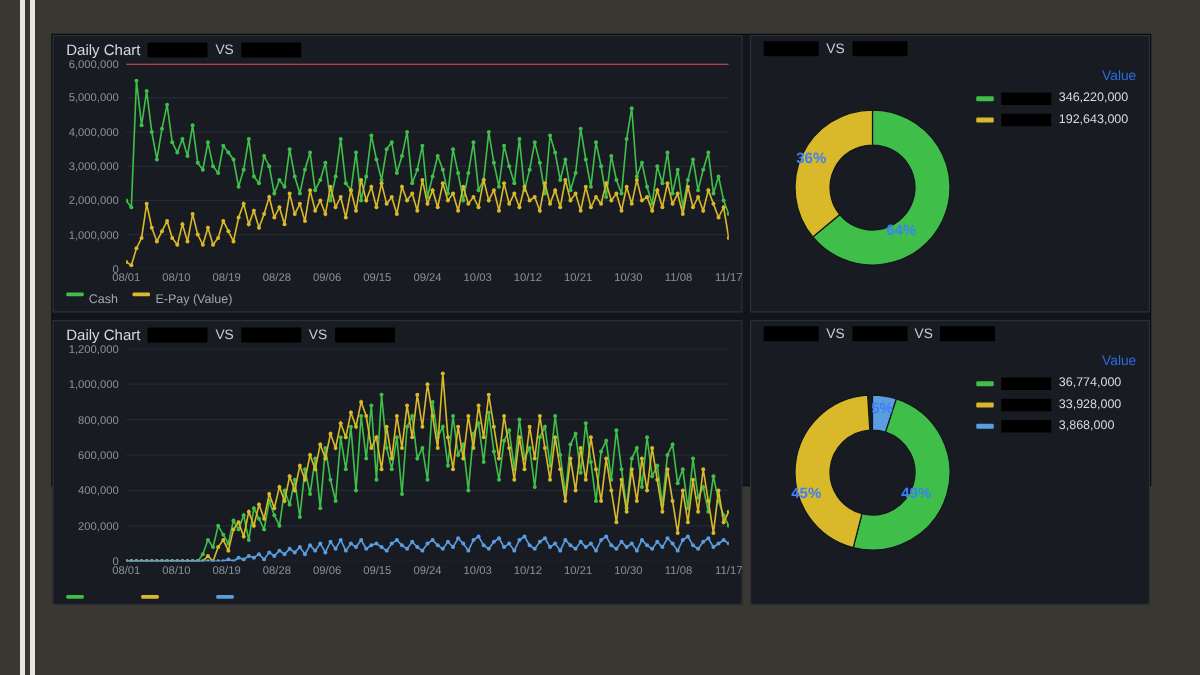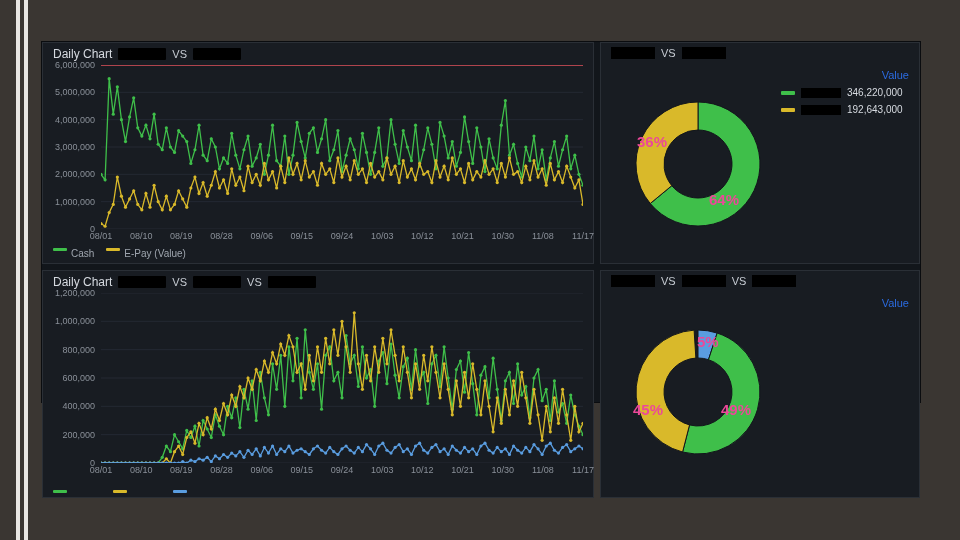--- a/index.html
+++ b/index.html
@@ -1,20 +1,20 @@
 <!DOCTYPE html>
 <html><head>
 <meta charset="utf-8">
 <style>
   html,body{margin:0;padding:0;width:960px;height:540px;background:#3a3632;font-family:Arial,Helvetica,sans-serif;overflow:hidden}
   .page{position:relative;width:960px;height:540px}
   .left-stripes{position:absolute;left:16px;top:0;width:14px;height:540px}
   .left-stripes div{position:absolute;top:0;width:4px;height:540px;background:#e8e6e3}
   .left-stripes .s1{left:0}.left-stripes .s2{left:8px}
-  .dash{position:absolute;left:42px;top:42px;width:878px;height:360px;background:#12161b;box-shadow:0 0 0 1px #0a0c0f}
+  .dash{position:absolute;left:42px;top:28px;width:878px;height:360px;background:#12161b;box-shadow:0 0 0 1px #0a0c0f}
   .row{position:absolute;left:0;width:878px;display:flex}
   .row.top{top:0;height:222px}
   .row.bot{top:228px;height:228px}
   .panel{background:#181c22;border:1px solid #2a2f36;box-sizing:border-box;position:relative}
   .p-line{width:552px;height:100%}
   .p-pie{margin-left:6px;width:320px;height:100%}
   .title{position:absolute;left:10px;top:4px;color:#d6dae0;font-size:12px;display:flex;align-items:center;gap:6px}
   .title .redact{display:inline-block;height:12px;width:48px;background:#000;border-radius:1px}
   .title .vs{color:#c7ccd3;font-size:11px}
   .chart-area{position:absolute;left:58px;right:10px;top:22px;bottom:34px}
@@ -24,21 +24,21 @@
   .xlab span{position:absolute;transform:translateX(-50%)}
   .legend{position:absolute;left:10px;bottom:4px;color:#9fa6af;font-size:10px;display:flex;gap:12px;align-items:center}
   .lg{display:flex;align-items:flex-start;gap:4px}
   .sw{display:inline-block;width:14px;height:3px;border-radius:1px}
   svg{position:absolute;left:0;top:0}
   
   .pie-title{position:absolute;left:10px;top:4px;display:flex;align-items:center;gap:6px;color:#c7ccd3;font-size:11px}
   .pie-title .redact{display:inline-block;height:12px;width:44px;background:#000}
   .value-head{position:absolute;right:10px;top:26px;color:#2b6adf;font-size:11px}
   .pie-wrap{position:absolute;left:22px;top:46px;width:150px;height:150px}
-  .pct{position:absolute;color:#ec4899;font-size:15px;font-weight:600}
+  .pct{position:absolute;color:#3b82f6;font-size:12px;font-weight:600}
   .pie-legend{position:absolute;right:8px;top:44px;width:130px;color:#d6dae0;font-size:10px}
   .pie-legend .row-l{display:flex;align-items:center;justify-content:flex-end;gap:6px;margin-bottom:6px}
   .pie-legend .sw{width:14px;height:4px}
   .pie-legend .redact{display:inline-block;width:40px;height:10px;background:#000}
   .pie-legend .val{min-width:64px;}
 </style>
 </head>
 <body>
 
 <div class="page">
@@ -807,17 +807,34 @@
         <div class="pie-wrap">
           <svg id="donut-bot" width="150" height="150">
               <path d="M75,13 A62,62 0 0 1 94.15905365124675,16.03449598970048 L85.50657780874822,42.66407844596478 A34,34 0 0 0 75,41 Z" fill="#5a9de0" stroke="#12161b" stroke-width="1"></path>
               <path d="M94.15905365124675,16.03449598970048 A62,62 0 0 1 59.581226995779,135.05215598997512 L66.54454383639494,107.93182747837346 A34,34 0 0 0 85.50657780874822,42.66407844596478 Z" fill="#3fbf4a" stroke="#12161b" stroke-width="1"></path>
               <path d="M59.581226995779,135.05215598997512 A62,62 0 0 1 71.10698778918253,13.122342837447164 L72.86512233600332,41.06709123343877 A34,34 0 0 0 66.54454383639494,107.93182747837346 Z" fill="#d9b92a" stroke="#12161b" stroke-width="1"></path>
             </svg>
           <div class="pct" style="left:98px;top:84px">49%</div>
           <div class="pct" style="left:10px;top:84px">45%</div>
           <div class="pct" style="left:74px;top:16px">5%</div>
         </div>
+        <div class="pie-legend">
+          <div class="row-l">
+              <span class="sw" style="background:#3fbf4a"></span>
+              <span class="redact"></span>
+              <span class="val">36,774,000</span>
+            </div>
+          <div class="row-l">
+              <span class="sw" style="background:#d9b92a"></span>
+              <span class="redact"></span>
+              <span class="val">33,928,000</span>
+            </div>
+          <div class="row-l">
+              <span class="sw" style="background:#5a9de0"></span>
+              <span class="redact"></span>
+              <span class="val">3,868,000</span>
+            </div>
+        </div>
       </div>
     </div>
 
   </div>
 </div>
 
 </body></html>

